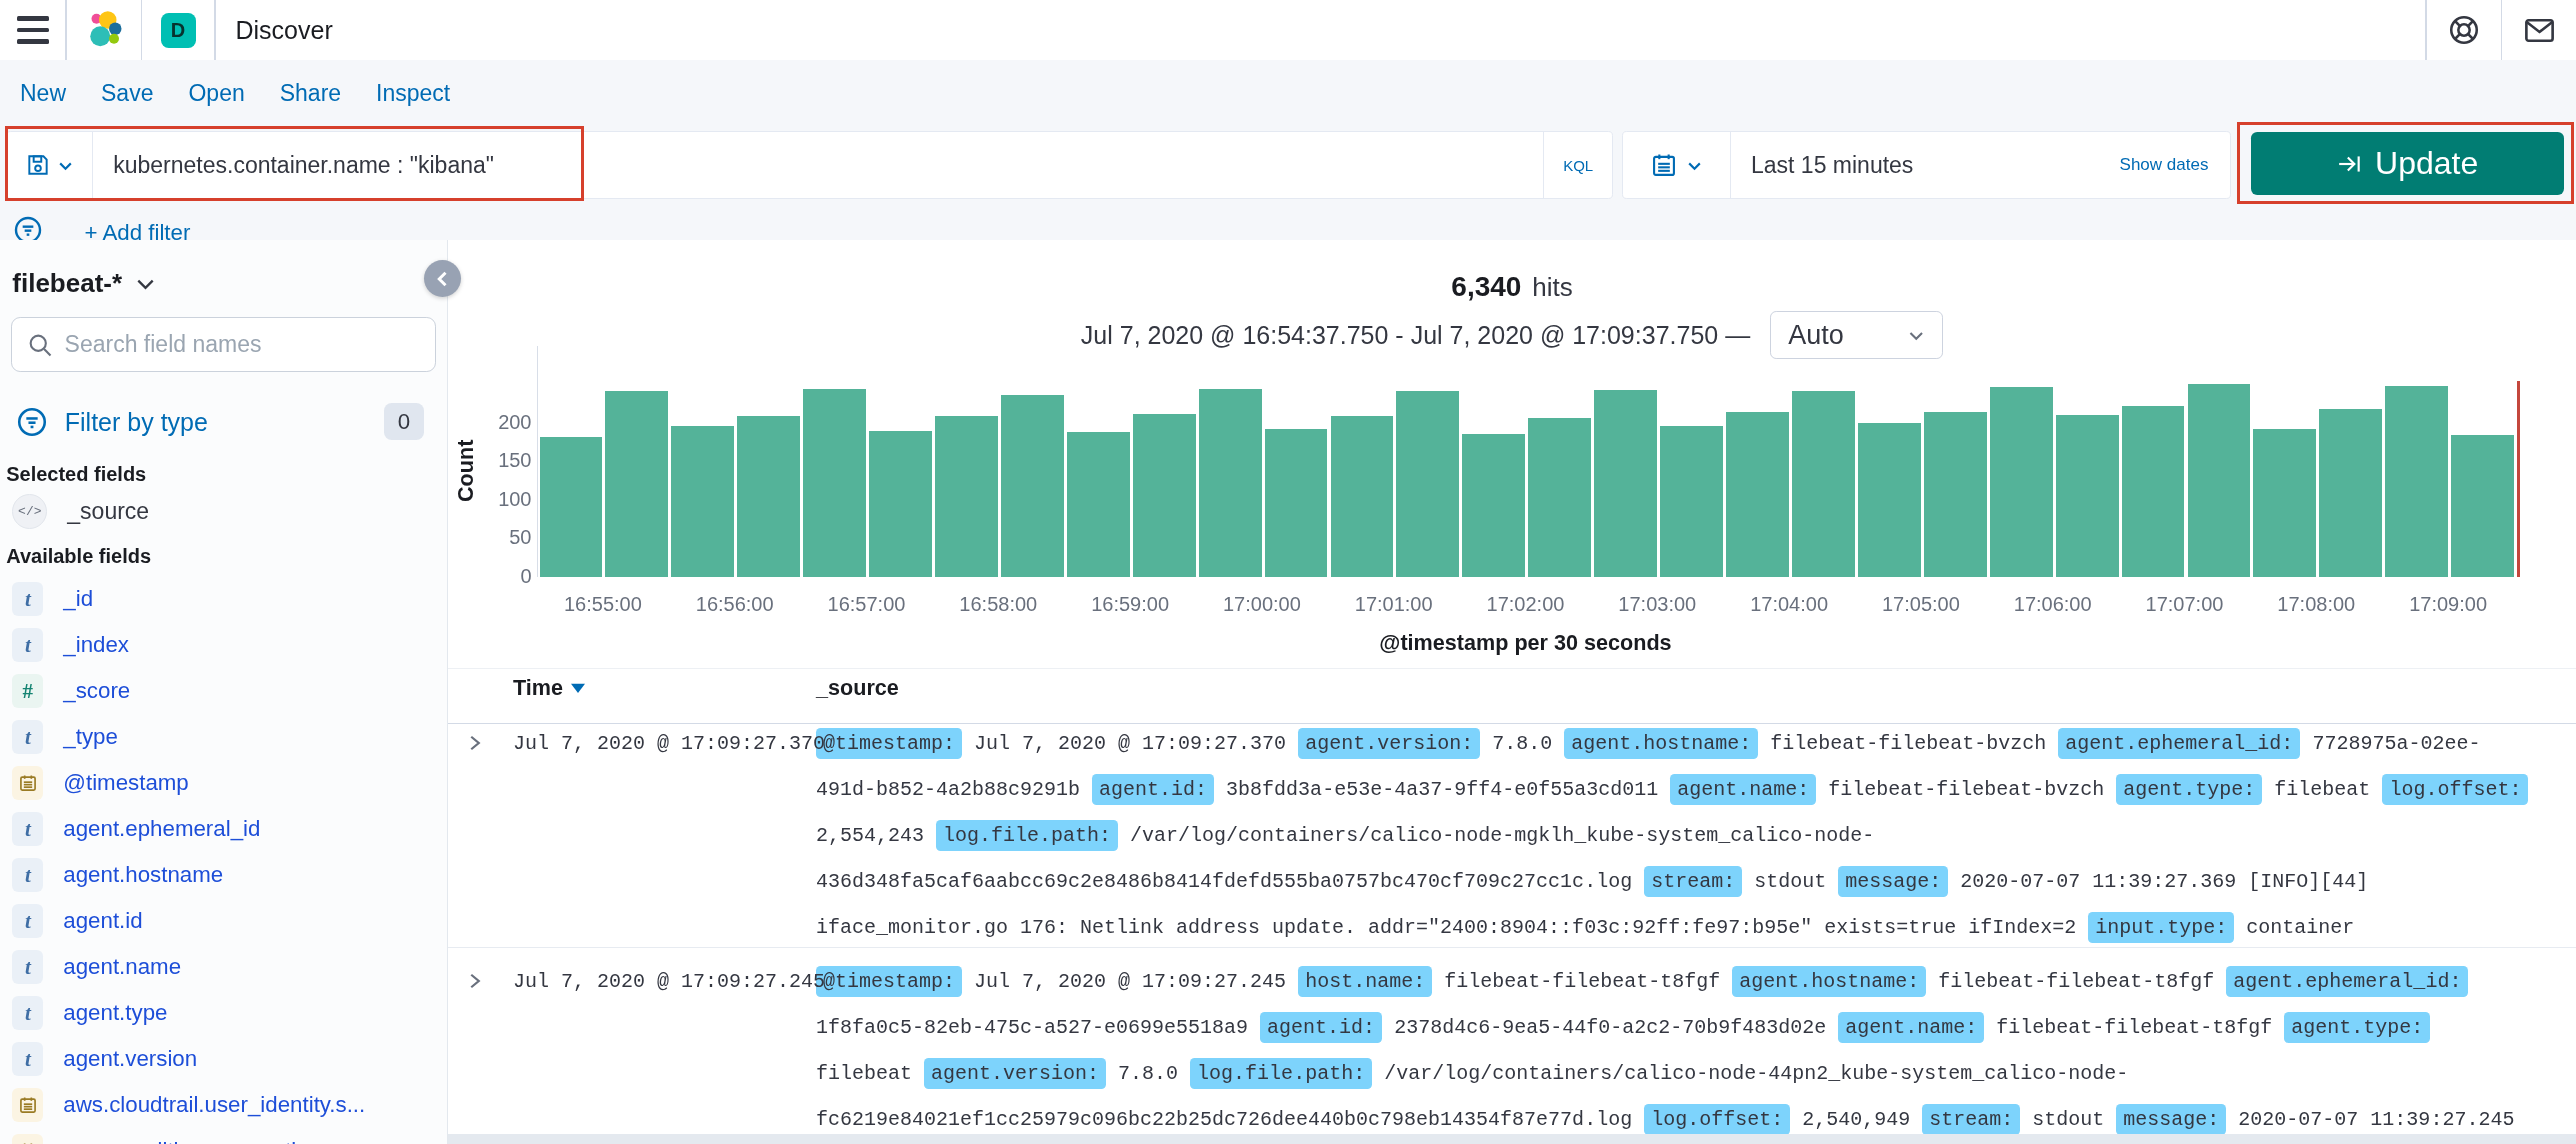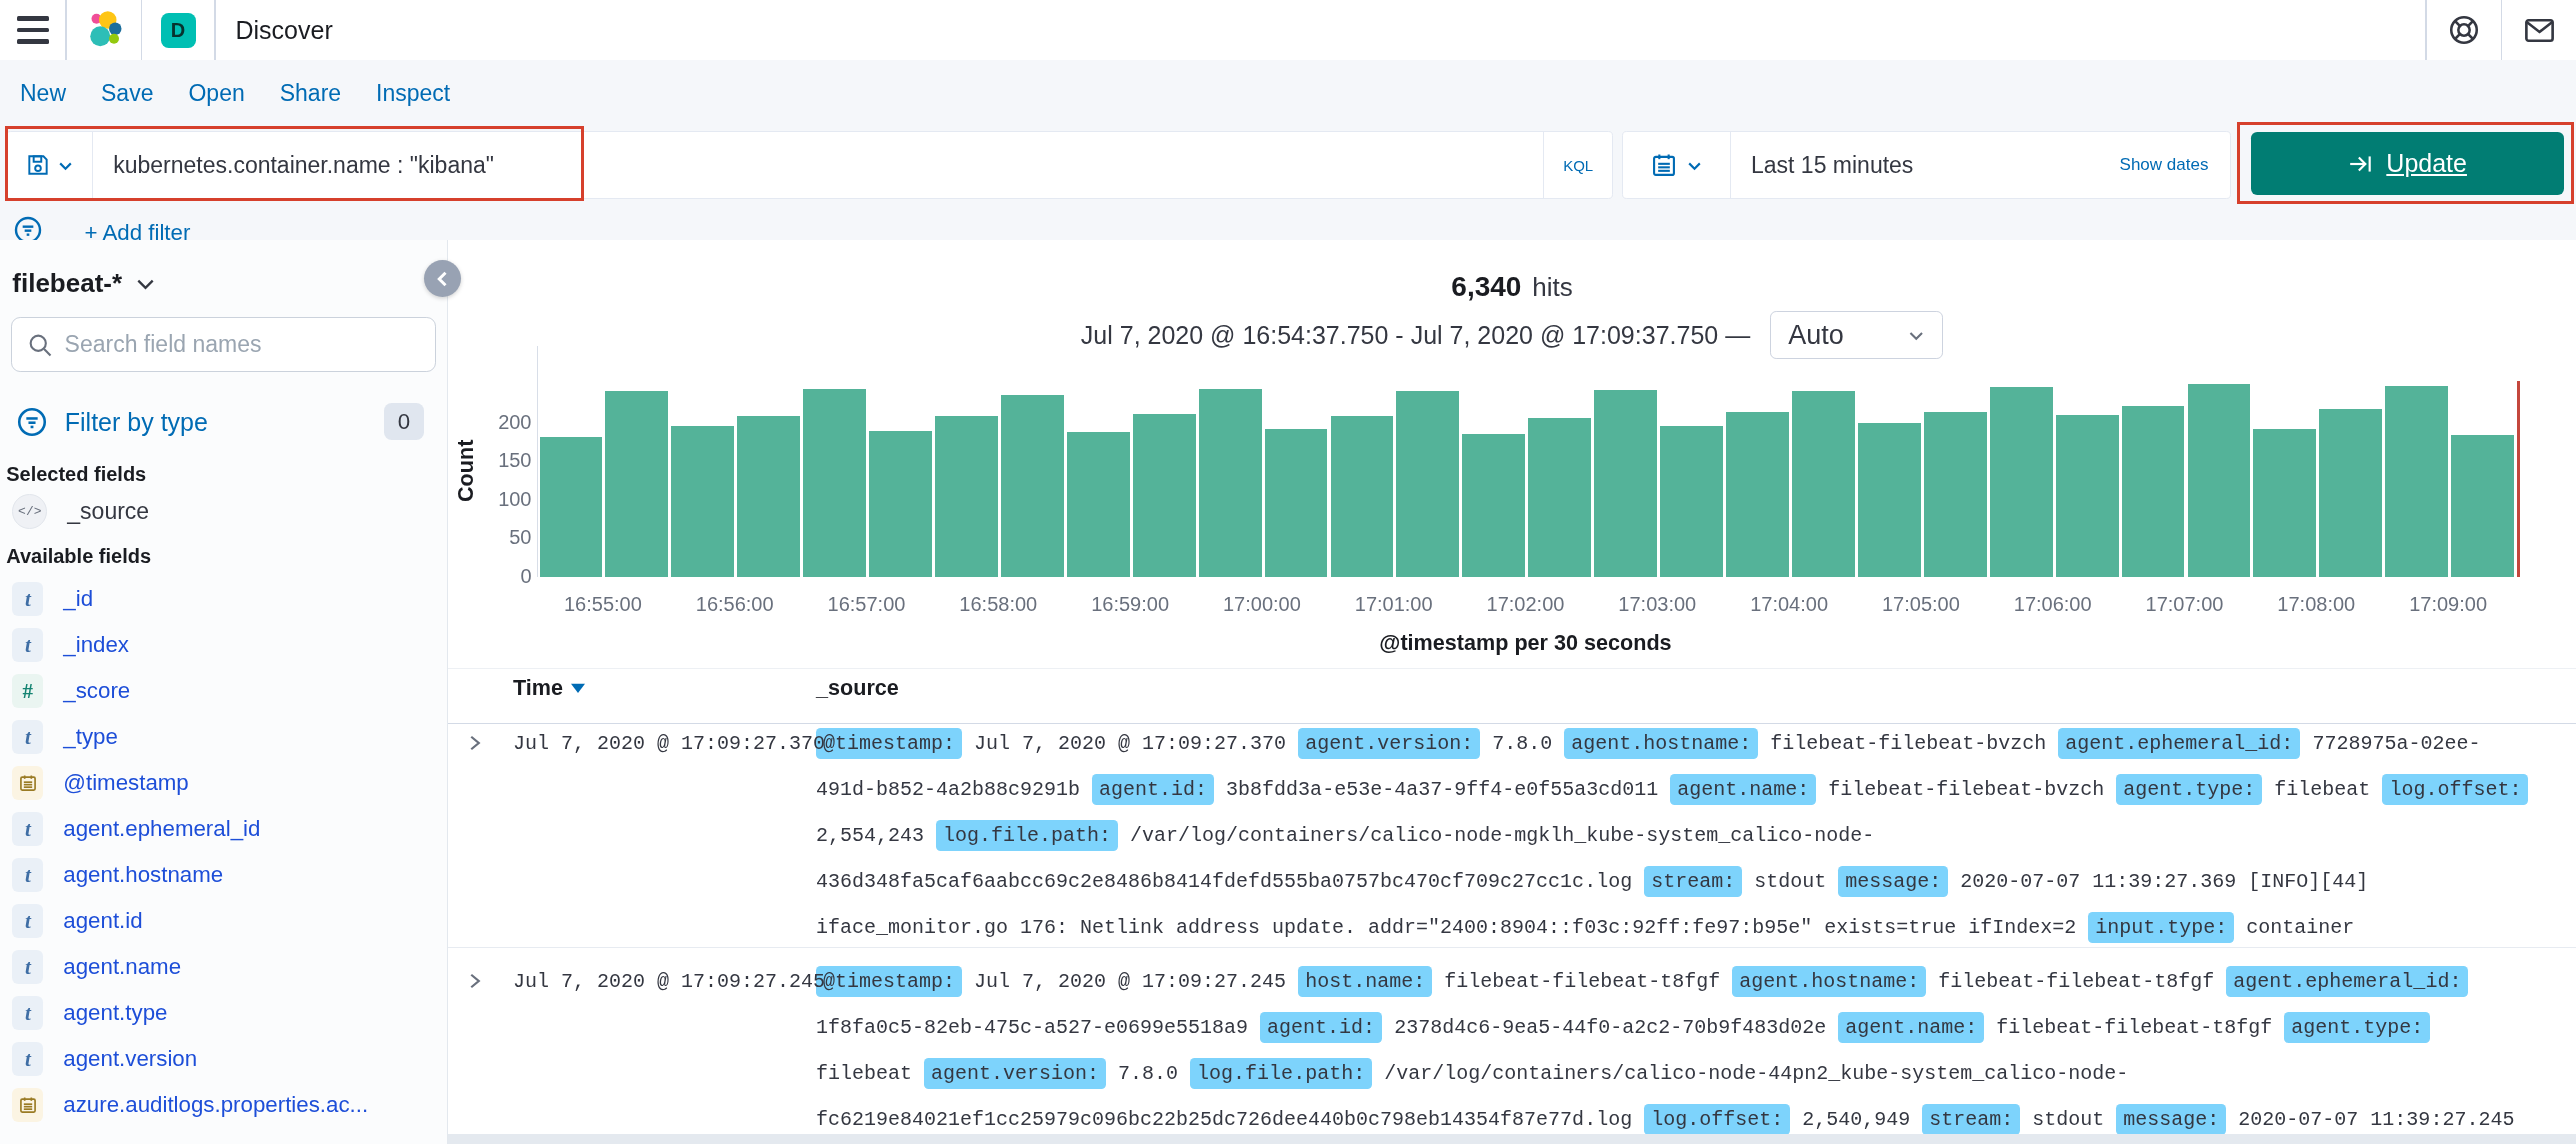--- a/index.html
+++ b/index.html
@@ -37,22 +37,22 @@
   .qtext { padding-left:20px; font-size:23px; color:#343741; flex:1; white-space:nowrap; overflow:hidden; }
   .kqlbtn { height:100%; width:69px; border-left:1.5px solid #E4E9F2; display:flex; align-items:center;
             justify-content:center; font-size:15px; color:#006BB4; cursor:pointer; background:none; border-top:none; border-right:none; border-bottom:none; }
   #datepicker { position:absolute; left:1622px; top:131px; width:609px; height:68px; }
   .calseg { width:108px; height:100%; border-right:1.5px solid #E4E9F2; display:flex; align-items:center;
             justify-content:center; gap:7.7px; cursor:pointer; }
   .timetext { padding-left:20px; font-size:23px; color:#343741; cursor:pointer; }
   .showdates { margin-left:auto; padding-right:21.6px; font-size:17px; color:#006BB4; cursor:pointer;
                background:none; border:none; }
   #updatebtn { position:absolute; left:2251px; top:132px; width:313px; height:63px; background:#017D73;
-               border:none; border-radius:6.2px; color:#fff; font-size:25px; display:flex; align-items:center;
-               justify-content:center; gap:12.3px; cursor:pointer; font-family:inherit;text-decoration:underline; }
+               border:none; border-radius:6.2px; color:#fff; font-size:32px; display:flex; align-items:center;
+               justify-content:center; gap:12.3px; cursor:pointer; font-family:inherit; }
   .redbox { position:absolute; border:3.9px solid #D6402C; background:none; pointer-events:none; z-index:6; }
   #redbox-query { left:4.6px; top:126px; width:579px; height:75px; }
   #redbox-update { left:2237px; top:122px; width:337px; height:82px; }
 
   
   #filterrow { position:absolute; left:12.3px; top:214px; display:flex; align-items:flex-end; }
   .filtericonbtn { background:none; border:none; cursor:pointer; display:flex; align-items:center; }
   .filterdash { width:18.5px; height:2.3px; background:#AEB6C2; margin:0 10.8px; }
   #addfilter { font-size:22.3px; color:#006BB4; cursor:pointer; background:none; border:none; font-family:inherit; }
 
@@ -347,20 +347,33 @@
   <div class="fielditem">
     <span class="fbadge ft-t">t</span>
     <span class="fname">agent.type</span>
   </div>
 
   <div class="fielditem">
     <span class="fbadge ft-t">t</span>
     <span class="fname">agent.version</span>
   </div>
 
+  <div class="fielditem">
+    <span class="fbadge ft-d">
+            <svg width="20" height="20" viewBox="0 0 24 24" fill="none" stroke="#9A7B24" stroke-width="2">
+              <rect x="3.5" y="5" width="17" height="15.5" rx="1.5"></rect>
+              <line x1="8" y1="3" x2="8" y2="7"></line>
+              <line x1="16" y1="3" x2="16" y2="7"></line>
+              <line x1="7" y1="11" x2="17" y2="11"></line>
+              <line x1="7" y1="14" x2="17" y2="14"></line>
+              <line x1="7" y1="17" x2="17" y2="17"></line>
+            </svg>
+          </span>
+    <span class="fname">aws.cloudtrail.user_identity.s...</span>
+  </div>
 
   <div class="fielditem">
     <span class="fbadge ft-d">
             <svg width="20" height="20" viewBox="0 0 24 24" fill="none" stroke="#9A7B24" stroke-width="2">
               <rect x="3.5" y="5" width="17" height="15.5" rx="1.5"></rect>
               <line x1="8" y1="3" x2="8" y2="7"></line>
               <line x1="16" y1="3" x2="16" y2="7"></line>
               <line x1="7" y1="11" x2="17" y2="11"></line>
               <line x1="7" y1="14" x2="17" y2="14"></line>
               <line x1="7" y1="17" x2="17" y2="17"></line>

